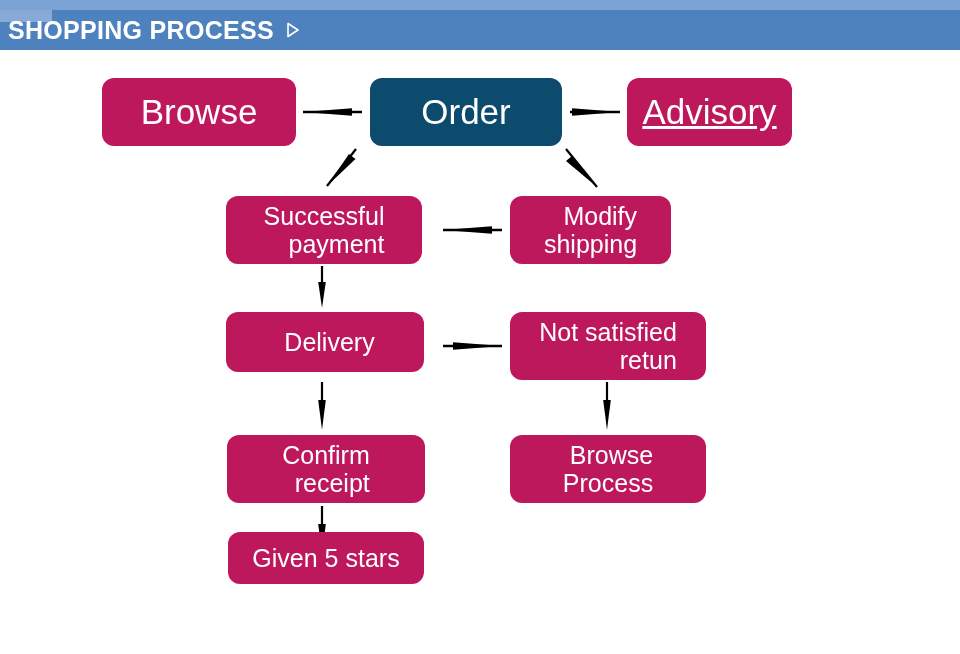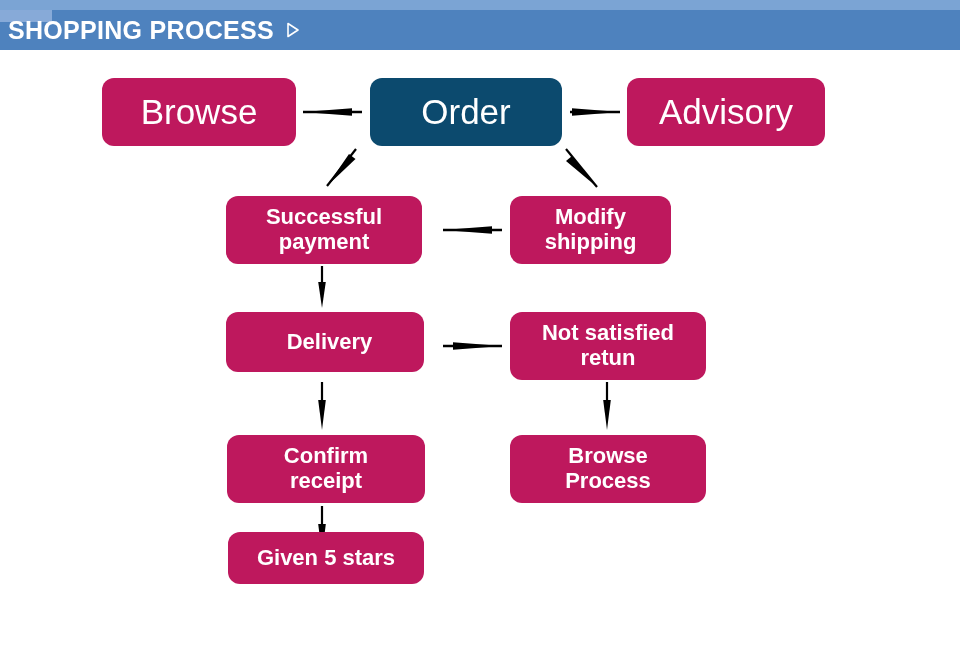--- a/index.html
+++ b/index.html
@@ -105,22 +105,23 @@
     display: block;
     line-height: 1.12;
     white-space: pre-line;
     padding: 0 8px;
   }
   .node.big .node-label {
     font-size: 35px;
     font-weight: normal;
   }
   .node.small .node-label {
-    font-size: 22px;
-    font-weight: bold;
+    font-size: 25px;
+    font-weight: normal;
+    text-align: right;
   }
 </style>
 </head>
 <body>
 
 <div id="header-bar">
   <div id="header-top-strip"></div>
   <div id="header-main-strip"></div>
   <div id="header-left-wedge"></div>
   <div id="header-title-row">
@@ -192,21 +193,21 @@
   </svg>
 
   <div class="node big" style="left:102px; top:28px;  width:194px; height:68px;">
     <span class="node-label">Browse</span>
   </div>
 
   <div class="node big blue" style="left:370px; top:28px; width:192px; height:68px;">
     <span class="node-label">Order</span>
   </div>
 
-  <div class="node big" style="left:627px; top:28px;  width:198px; height:68px;">
+  <div class="node big" style="left:627px; top:28px;  width:165px; height:68px;text-decoration:underline;">
     <span class="node-label">Advisory</span>
   </div>
 
   <div class="node small" style="left:226px; top:146px; width:196px; height:68px;">
     <span class="node-label">Successful
 payment</span>
   </div>
 
   <div class="node small" style="left:510px; top:146px; width:161px; height:68px;">
     <span class="node-label">Modify

